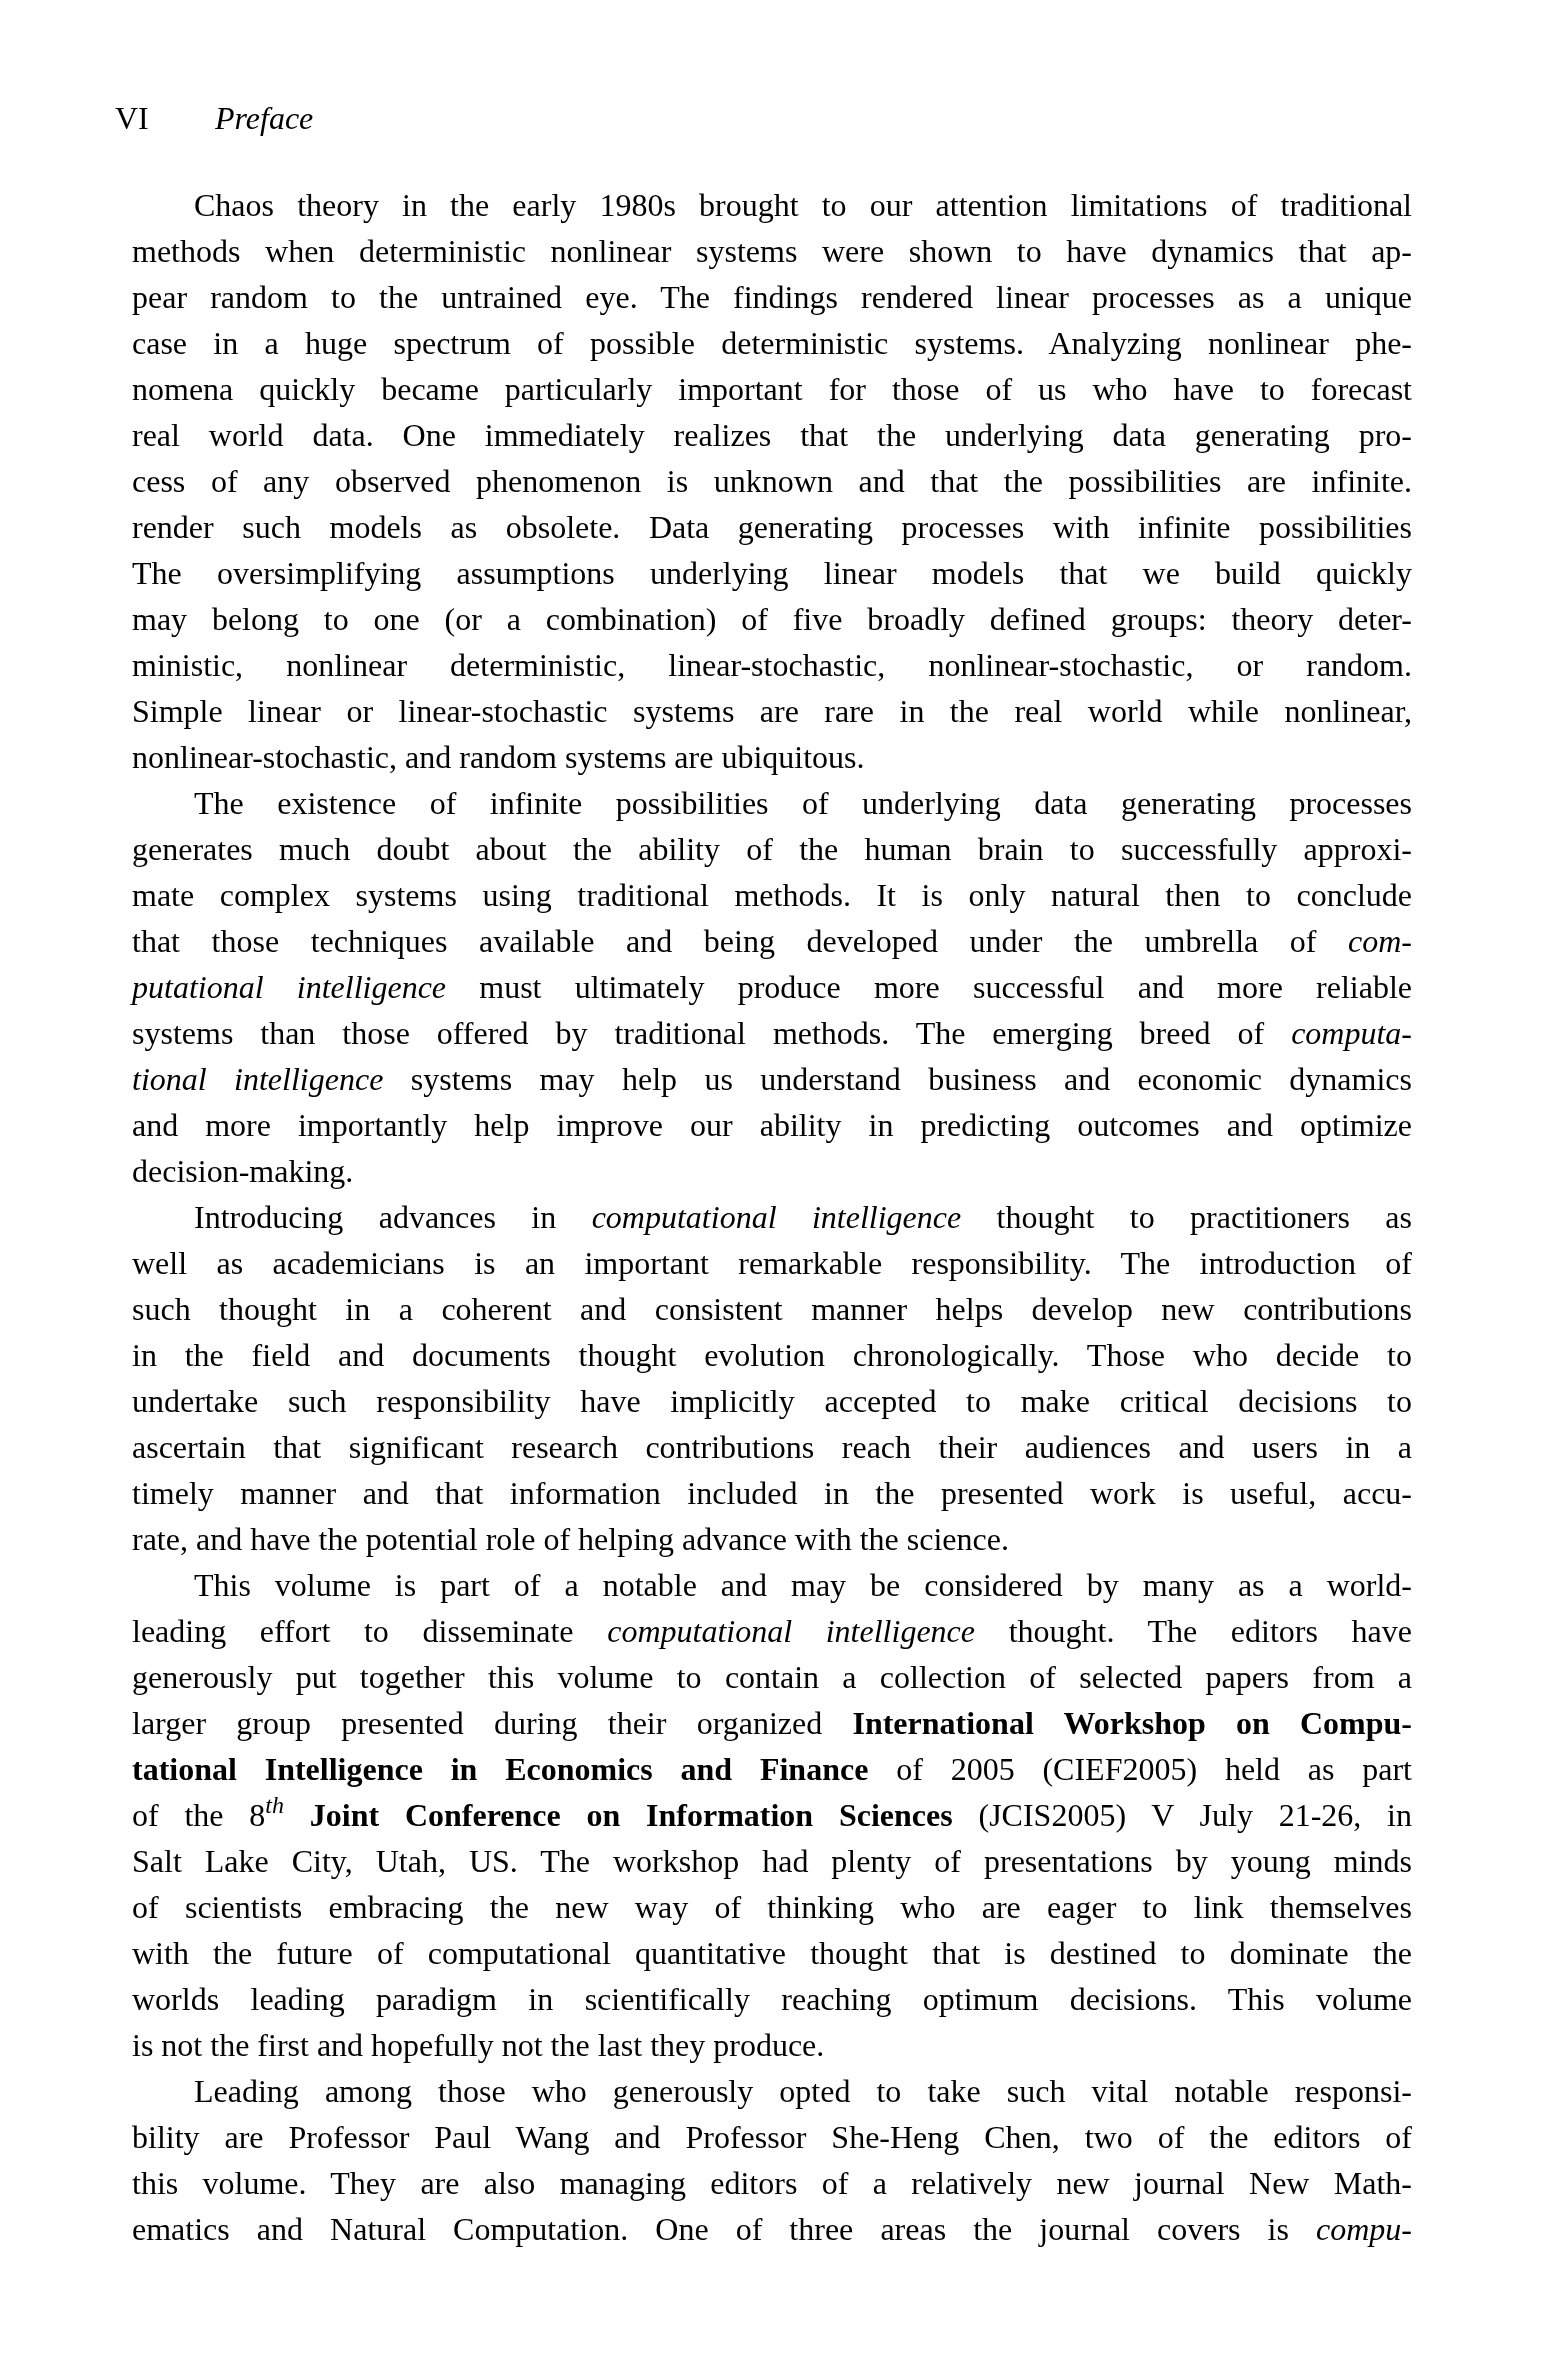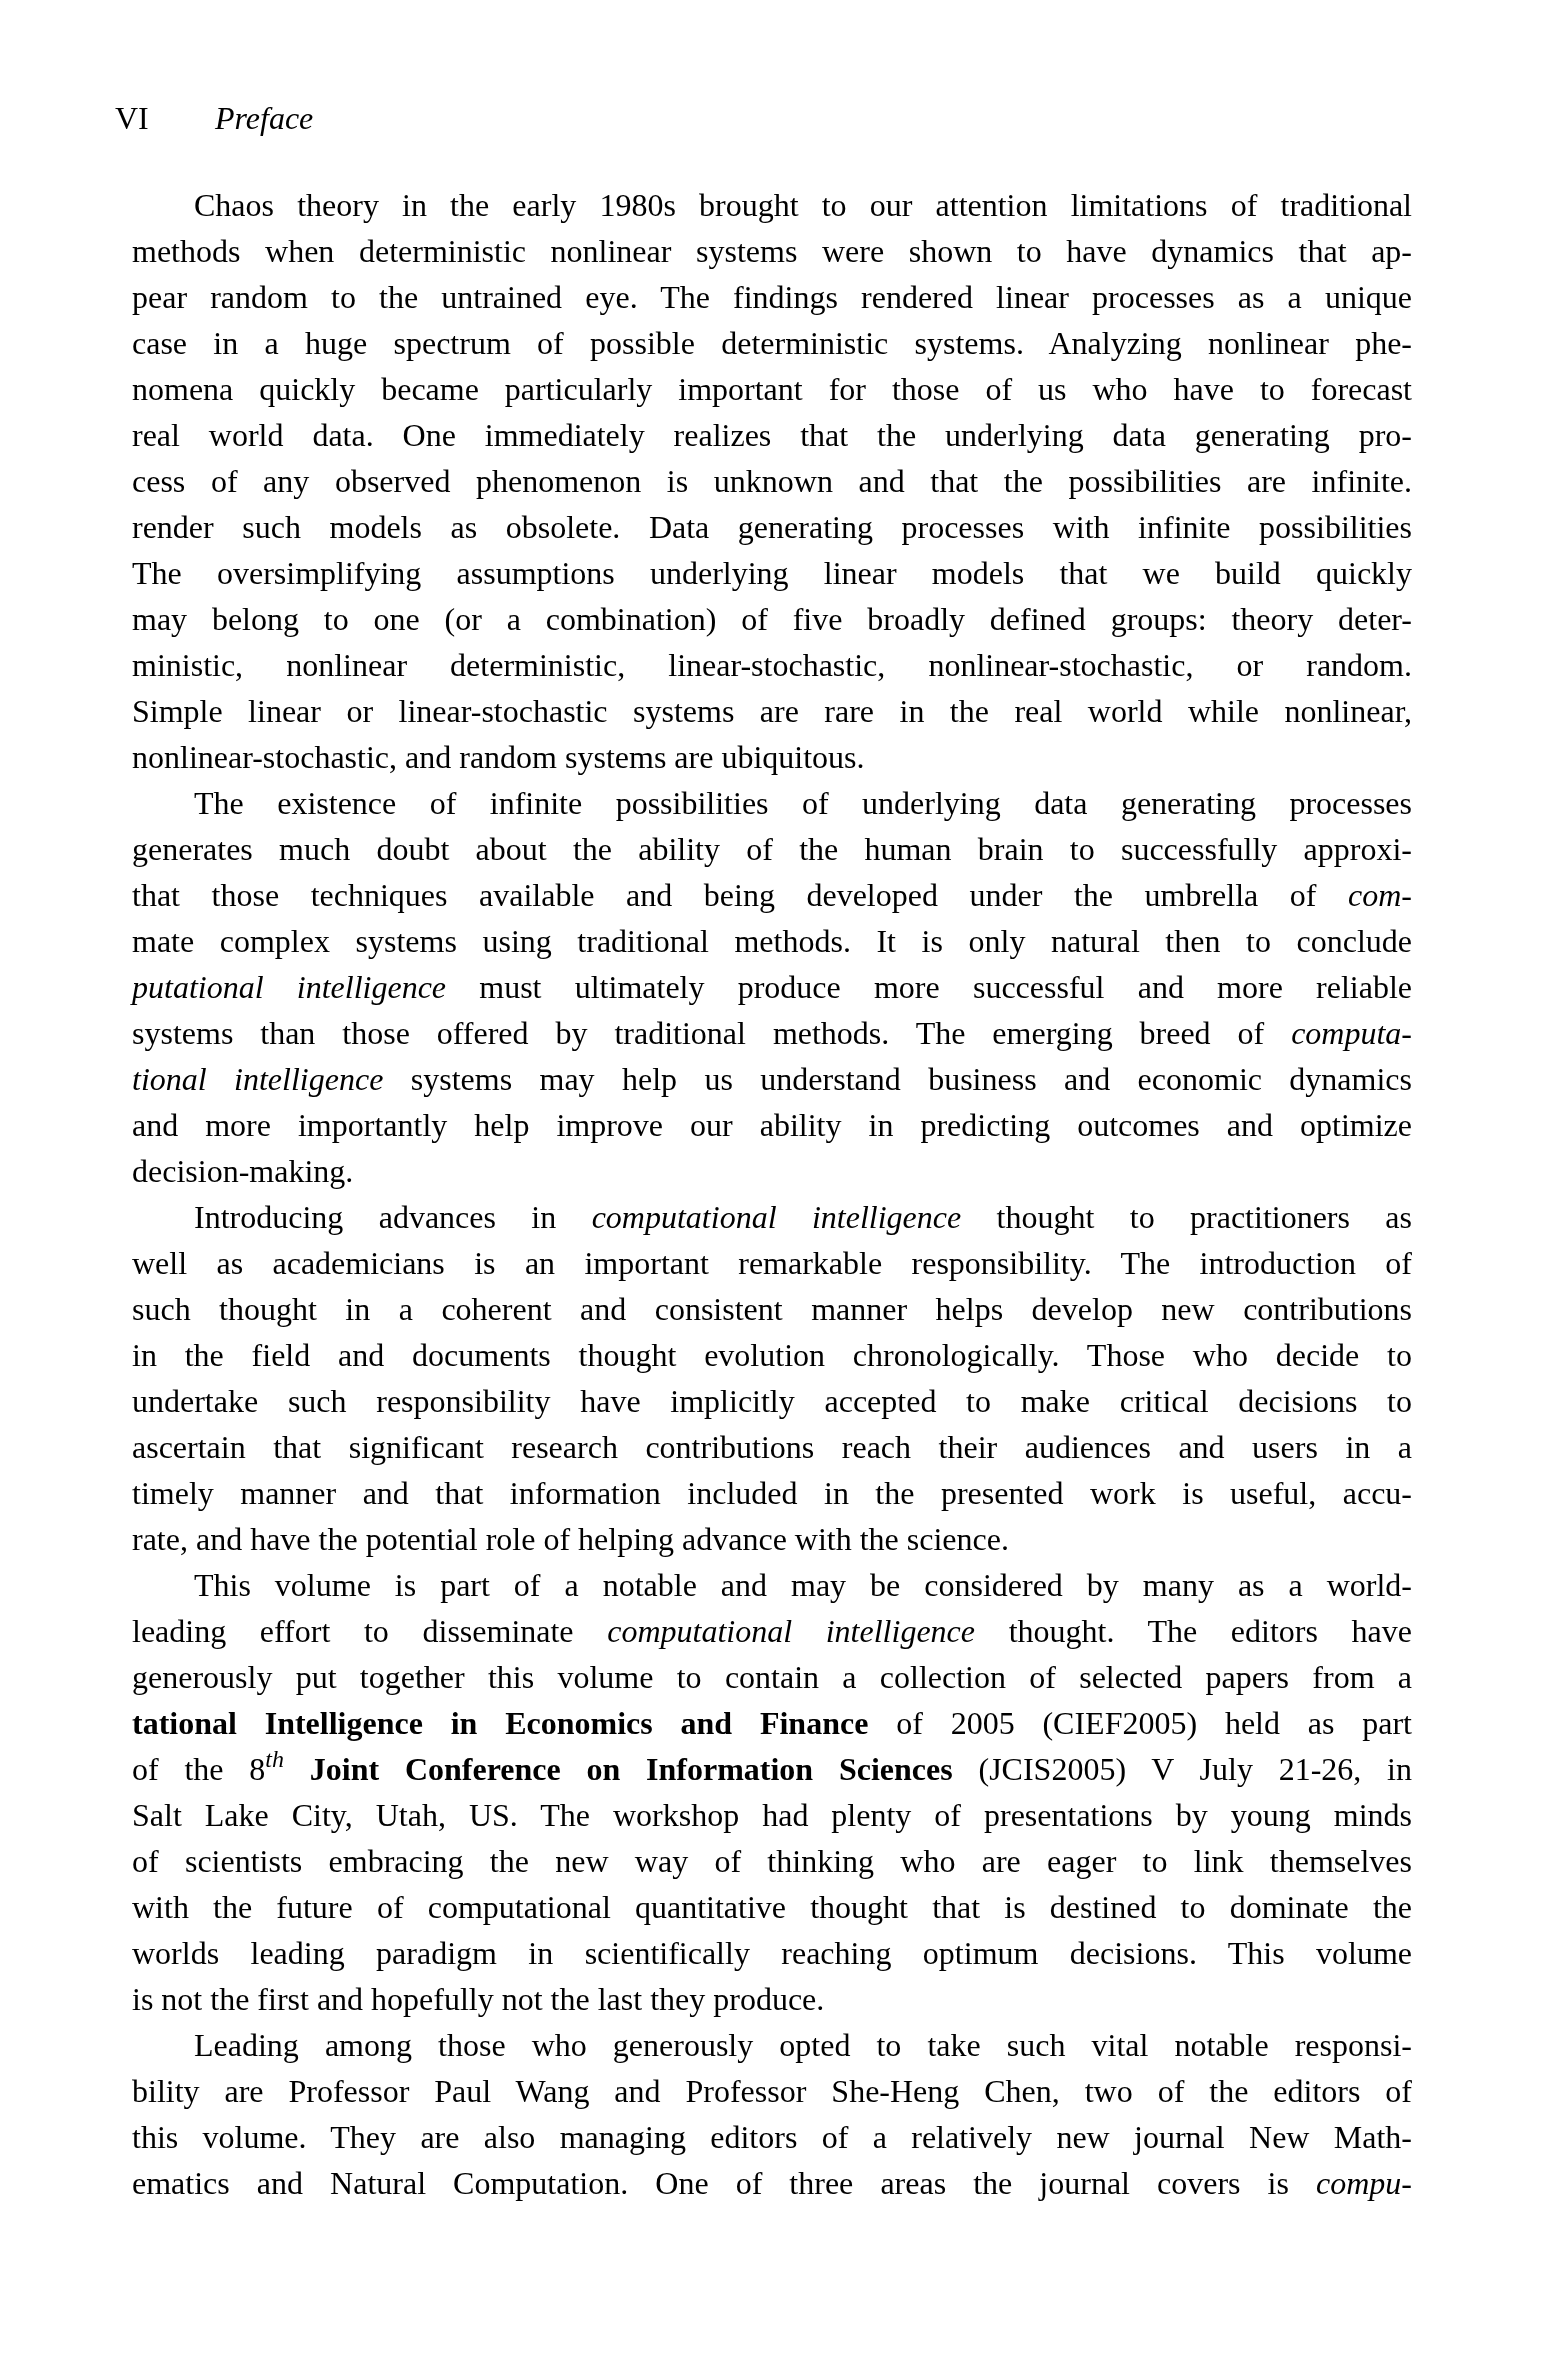--- a/index.html
+++ b/index.html
@@ -70,24 +70,24 @@
       </div>
     </div>
     <div>
       <div class="line indent">
         <span class="row"><span>The existence of infinite possibilities of underlying data generating processes</span></span>
       </div>
       <div class="line">
         <span class="row"><span>generates much doubt about the ability of the human brain to successfully approxi-</span></span>
       </div>
       <div class="line">
-        <span class="row"><span>that those techniques available and being developed under the umbrella of </span><span class="i">com-</span></span>
+        <span class="row"><span>mate complex systems using traditional methods. It is only natural then to conclude</span></span>
       </div>
       <div class="line">
-        <span class="row"><span>mate complex systems using traditional methods. It is only natural then to conclude</span></span>
+        <span class="row"><span>that those techniques available and being developed under the umbrella of </span><span class="i">com-</span></span>
       </div>
       <div class="line">
         <span class="row"><span class="i">putational intelligence</span><span> must ultimately produce more successful and more reliable</span></span>
       </div>
       <div class="line">
         <span class="row"><span>systems than those offered by traditional methods. The emerging breed of </span><span class="i">computa-</span></span>
       </div>
       <div class="line">
         <span class="row"><span class="i">tional intelligence</span><span> systems may help us understand business and economic dynamics</span></span>
       </div>
@@ -128,20 +128,23 @@
       <div class="line indent">
         <span class="row"><span>This volume is part of a notable and may be considered by many as a world-</span></span>
       </div>
       <div class="line">
         <span class="row"><span>leading effort to disseminate </span><span class="i">computational intelligence</span><span> thought. The editors have</span></span>
       </div>
       <div class="line">
         <span class="row"><span>generously put together this volume to contain a collection of selected papers from a</span></span>
       </div>
       <div class="line">
+        <span class="row"><span>larger group presented during their organized </span><span class="b">International Workshop on Compu-</span></span>
+      </div>
+      <div class="line">
         <span class="row"><span class="b">tational Intelligence in Economics and Finance</span><span> of 2005 (CIEF2005) held as part</span></span>
       </div>
       <div class="line">
         <span class="row"><span>of the 8</span><sup class="s">th</sup><span> </span><span class="b">Joint Conference on Information Sciences</span><span> (JCIS2005) V July 21-26, in</span></span>
       </div>
       <div class="line">
         <span class="row"><span>Salt Lake City, Utah, US. The workshop had plenty of presentations by young minds</span></span>
       </div>
       <div class="line">
         <span class="row"><span>of scientists embracing the new way of thinking who are eager to link themselves</span></span>

